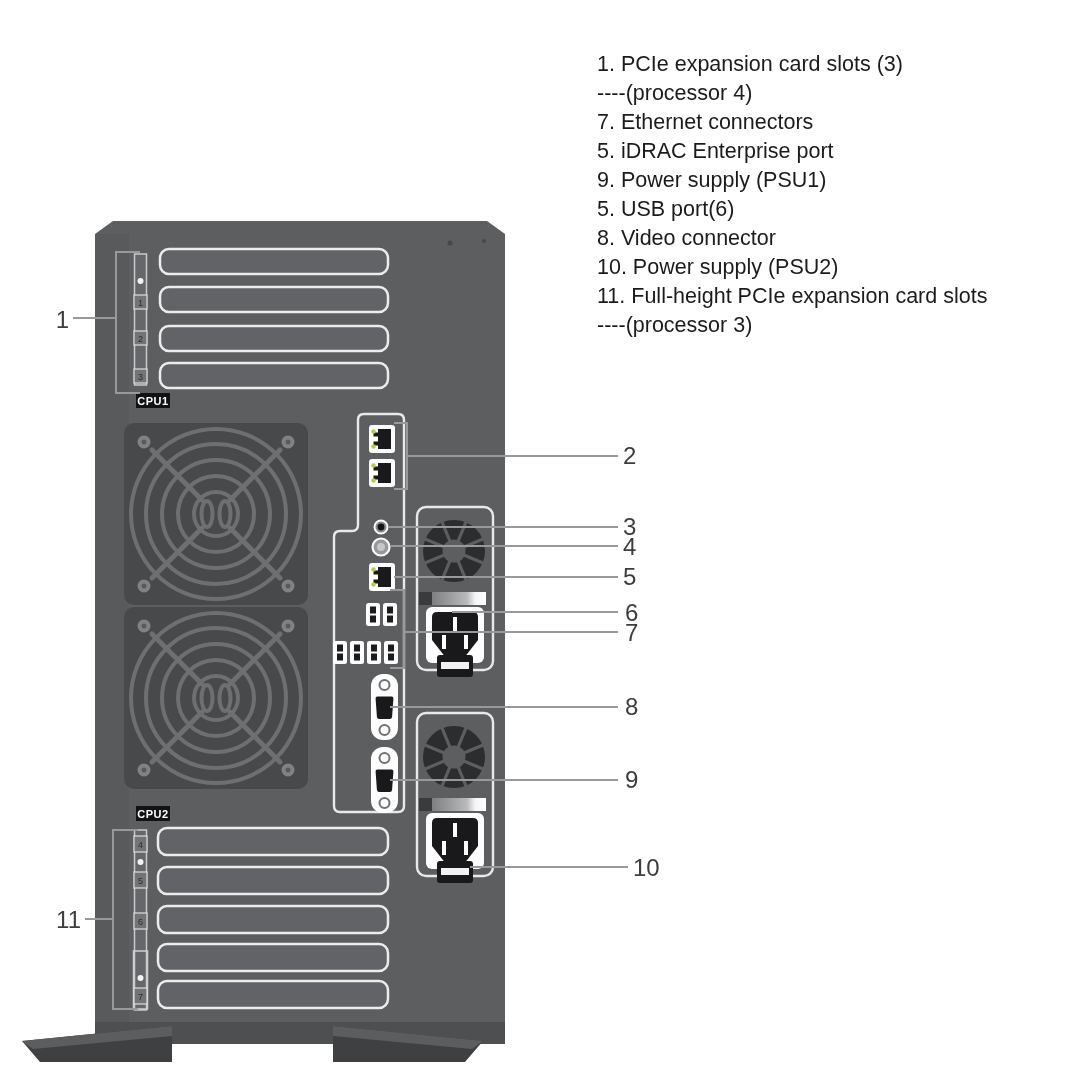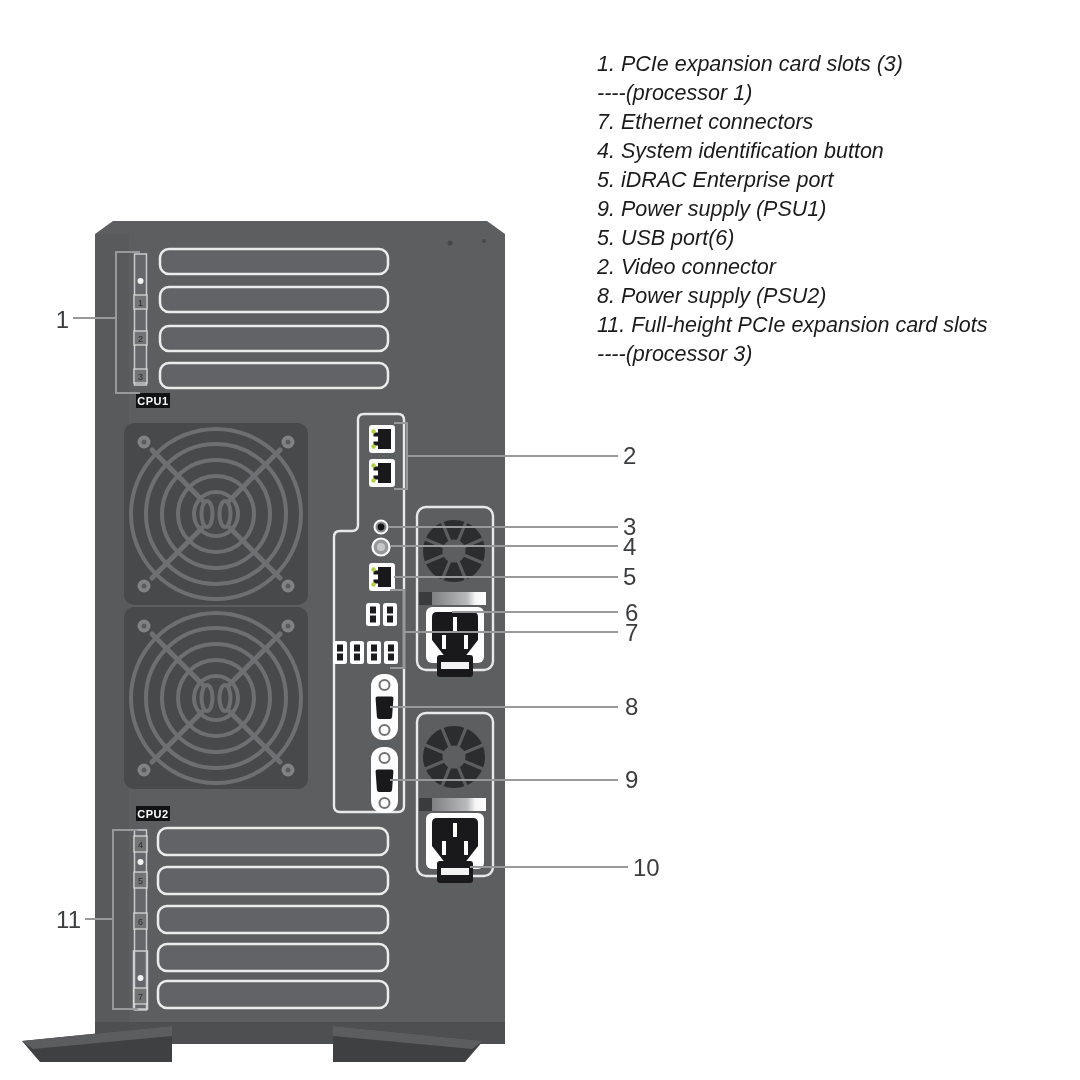--- a/index.html
+++ b/index.html
@@ -9,21 +9,21 @@
   svg text{font-family:"Liberation Sans", sans-serif;}
   .slot{fill:#626366;stroke:#ececec;stroke-width:2.5;}
   .panel-outline{fill:none;stroke:#e8e9ea;stroke-width:2.4;}
   .callout-line{stroke:#97999b;stroke-width:2;fill:none;}
   .callout-num{fill:#3c3d3f;font-size:24px;}
   .tab-box{fill:#737476;stroke:#dedede;stroke-width:1.2;}
   .tab-num{fill:#2e2e30;font-size:9px;text-anchor:middle;}
   .strip{fill:#66676a;stroke:#c9cacb;stroke-width:1.5;}
   .cpu-box{fill:#111214;}
   .cpu-text{fill:#ffffff;font-size:11px;font-weight:bold;text-anchor:middle;letter-spacing:.5px;}
-  #legend{position:absolute;left:597px;top:50px;color:#1b1b1c;font-size:21.5px;line-height:29px;white-space:nowrap;font-style:italic;}
+  #legend{position:absolute;left:597px;top:50px;color:#1b1b1c;font-size:21.5px;line-height:29px;white-space:nowrap;}
 </style>
 </head>
 <body>
 
 <div id="canvas">
 
 <svg width="1080" height="1080" viewBox="0 0 1080 1080">
   <defs>
     <linearGradient id="latchGrad" x1="0" y1="0" x2="1" y2="0">
       <stop offset="0" stop-color="#7e7f81"></stop>
@@ -239,25 +239,24 @@
     <text class="callout-num" x="625" y="621">6</text>
     <text class="callout-num" x="625" y="641">7</text>
     <text class="callout-num" x="625" y="715">8</text>
     <text class="callout-num" x="625" y="788">9</text>
     <text class="callout-num" x="633" y="876">10</text>
   </g>
 </svg>
 
 <div id="legend">
   <div>1. PCIe expansion card slots (3)</div>
-  <div>----(processor 1)</div>
+  <div>----(processor 4)</div>
   <div>7. Ethernet connectors</div>
-  <div>4. System identification button</div>
   <div>5. iDRAC Enterprise port</div>
   <div>9. Power supply (PSU1)</div>
   <div>5. USB port(6)</div>
-  <div>2. Video connector</div>
-  <div>8. Power supply (PSU2)</div>
+  <div>8. Video connector</div>
+  <div>10. Power supply (PSU2)</div>
   <div>11. Full-height PCIe expansion card slots</div>
   <div>----(processor 3)</div>
 </div>
 
 </div>
 
 </body></html>

